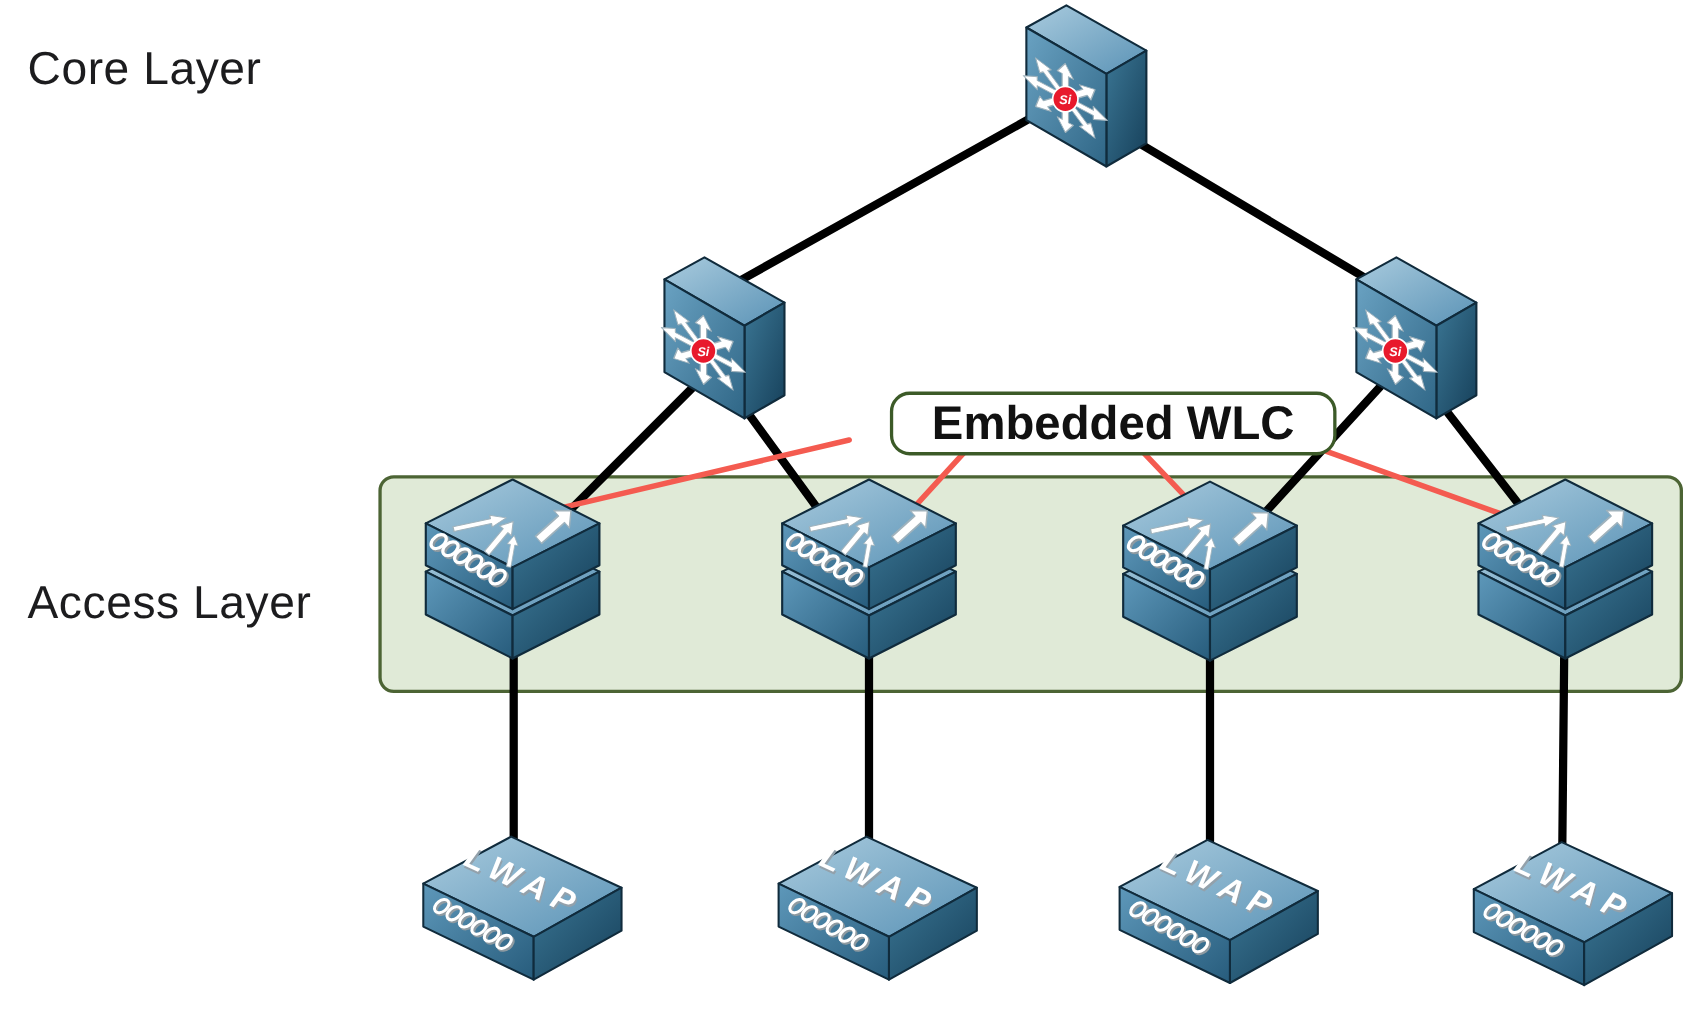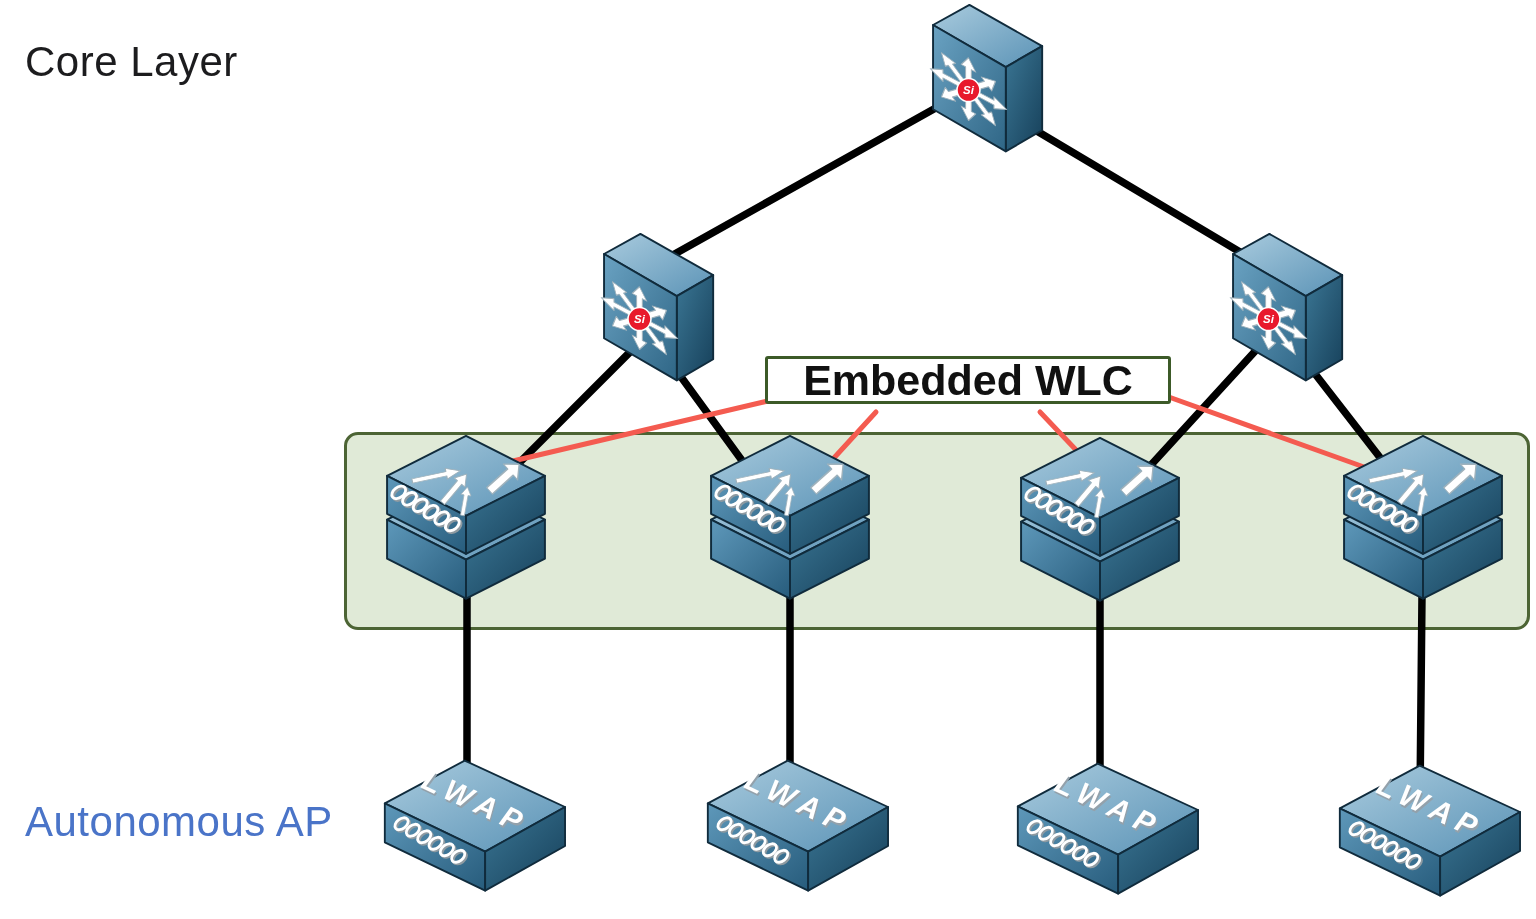--- a/index.html
+++ b/index.html
@@ -17,22 +17,22 @@
   .layer-label.ap{top:798px;color:#4a74c8;}
   .access-panel{
     position:absolute;left:344px;top:432px;width:1186px;height:198px;
     background:#e0ead7;border:3px solid #4c6434;border-radius:14px;box-sizing:border-box;
   }
   .wires{position:absolute;left:0;top:0;width:1536px;height:919px;pointer-events:none;}
   .wires .black{stroke:#000000;stroke-width:7.5;stroke-linecap:round;}
   .wires .red{stroke:#f45b50;stroke-width:5;stroke-linecap:round;}
   .icon{position:absolute;}
   .wlc-box{
-    position:absolute;left:765px;top:356px;width:406px;height:48px;box-sizing:border-box;
-    background:#ffffff;border:3px solid #3c5a28;border-radius:3px;
+    position:absolute;left:809px;top:356px;width:406px;height:58px;box-sizing:border-box;
+    background:#ffffff;border:3px solid #3c5a28;border-radius:18px;
     display:flex;align-items:center;justify-content:center;
   }
   .wlc-box span{font-size:43px;font-weight:bold;color:#111111;letter-spacing:0px;white-space:nowrap;}
   .outline{stroke:#102b3c;stroke-width:2;stroke-linejoin:round;}
   .arrowfill{fill:#ffffff;stroke:#9fb2bc;stroke-width:1.2;stroke-linejoin:round;}
   .lwap-text{fill:#ffffff;font-family:"Liberation Sans",sans-serif;font-style:italic;font-weight:bold;
     font-size:32px;letter-spacing:8px;text-anchor:middle;dominant-baseline:central;}
   .lwap-shadow{fill:#93a1ab;font-family:"Liberation Sans",sans-serif;font-style:italic;font-weight:bold;
     font-size:32px;letter-spacing:8px;text-anchor:middle;dominant-baseline:central;}
   .si-text{fill:#ffffff;font-family:"Liberation Sans",sans-serif;font-style:italic;font-weight:bold;
@@ -187,15 +187,15 @@
     </svg>
   <svg class="icon" style="left:1336px;top:760px" width="186" height="144">
       <use href="#sym-lwap"></use>
     </svg>
 
   <div class="wlc-box">
     <span>Embedded WLC</span>
   </div>
 
   <div class="layer-label core">Core Layer</div>
-  <div class="layer-label ap">Autonomous AP</div>
+  <div class="layer-label access">Access Layer</div>
 
 </div>
 
 </body></html>

